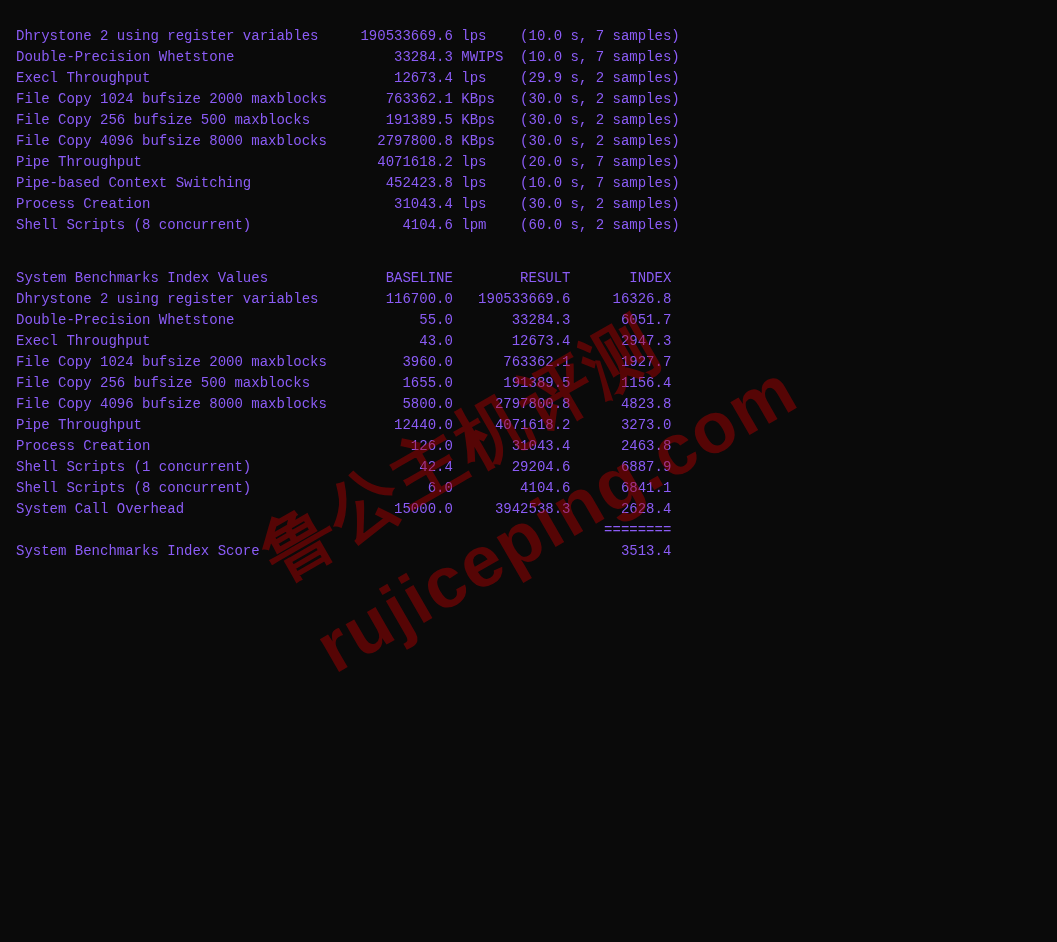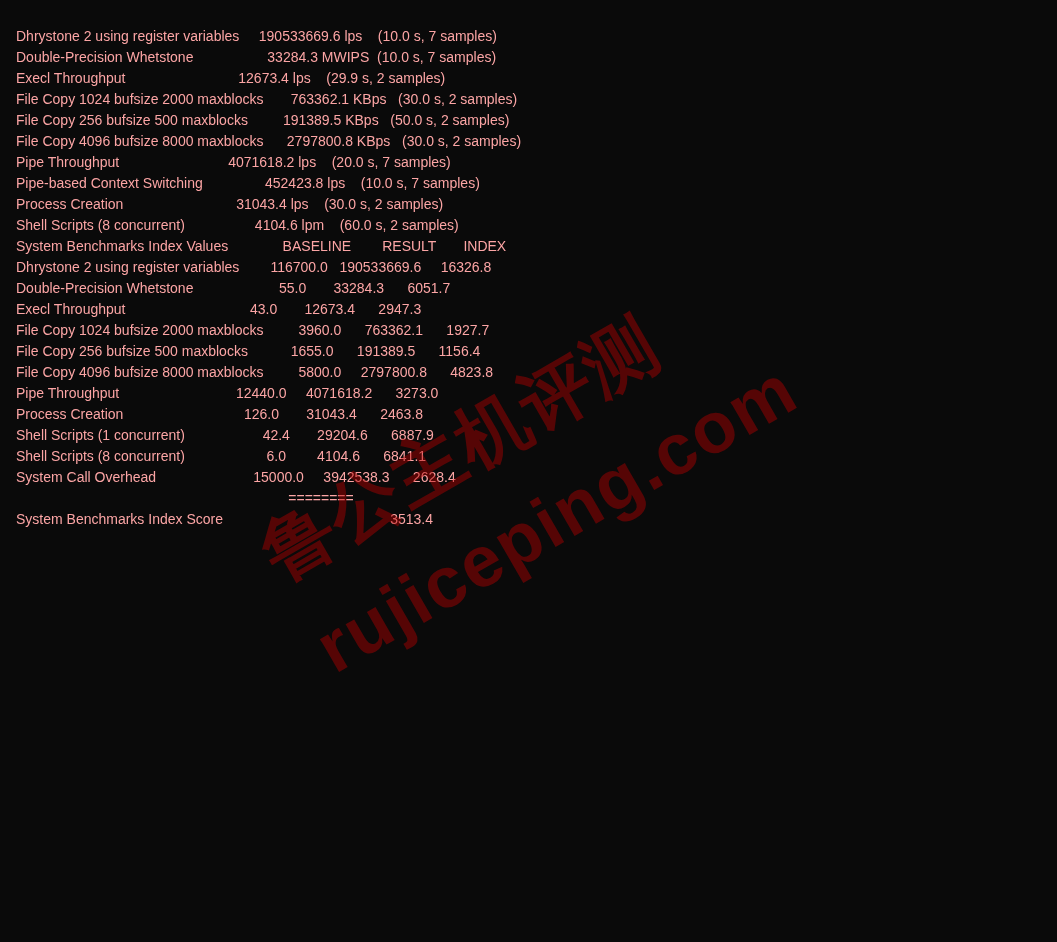--- a/index.html
+++ b/index.html
@@ -27,25 +27,25 @@
       font-size: 72px;
       font-family: Arial, sans-serif;
       font-weight: bold;
       color: rgba(180, 0, 0, 0.45);
       white-space: nowrap;
       pointer-events: none;
       z-index: 999;
       letter-spacing: 2px;
     }
     pre {
-      font-family: Liberation Sans, sans-serif;
+      font-family: Liberation Mono, monospace;
       font-size: 14px;
       line-height: 1.5;
       white-space: pre;
-      color: #fca5a5;
+      color: #8b5cf6;
     }
   </style>
 </head>
 <body>
 
 <div>
   <div>
     <pre></pre>
   </div>
 
@@ -53,30 +53,30 @@
     <pre></pre>
     <pre></pre>
   </div>
 
   <div style="margin-top: 16px;">
     <div id="measurement-rows">
         <pre>Dhrystone 2 using register variables     190533669.6 lps    (10.0 s, 7 samples)</pre>
         <pre>Double-Precision Whetstone                   33284.3 MWIPS  (10.0 s, 7 samples)</pre>
         <pre>Execl Throughput                             12673.4 lps    (29.9 s, 2 samples)</pre>
         <pre>File Copy 1024 bufsize 2000 maxblocks       763362.1 KBps   (30.0 s, 2 samples)</pre>
-        <pre>File Copy 256 bufsize 500 maxblocks         191389.5 KBps   (50.0 s, 2 samples)</pre>
+        <pre>File Copy 256 bufsize 500 maxblocks         191389.5 KBps   (30.0 s, 2 samples)</pre>
         <pre>File Copy 4096 bufsize 8000 maxblocks      2797800.8 KBps   (30.0 s, 2 samples)</pre>
         <pre>Pipe Throughput                            4071618.2 lps    (20.0 s, 7 samples)</pre>
         <pre>Pipe-based Context Switching                452423.8 lps    (10.0 s, 7 samples)</pre>
         <pre>Process Creation                             31043.4 lps    (30.0 s, 2 samples)</pre>
         <pre>Shell Scripts (8 concurrent)                  4104.6 lpm    (60.0 s, 2 samples)</pre>
       </div>
   </div>
 
-  <div style="margin-top: 0;" id="index-section">
+  <div style="margin-top: 32px;" id="index-section">
       <pre>System Benchmarks Index Values              BASELINE        RESULT       INDEX</pre>
       <pre>Dhrystone 2 using register variables        116700.0   190533669.6     16326.8</pre>
       <pre>Double-Precision Whetstone                      55.0       33284.3      6051.7</pre>
       <pre>Execl Throughput                                43.0       12673.4      2947.3</pre>
       <pre>File Copy 1024 bufsize 2000 maxblocks         3960.0      763362.1      1927.7</pre>
       <pre>File Copy 256 bufsize 500 maxblocks           1655.0      191389.5      1156.4</pre>
       <pre>File Copy 4096 bufsize 8000 maxblocks         5800.0     2797800.8      4823.8</pre>
       <pre>Pipe Throughput                              12440.0     4071618.2      3273.0</pre>
       <pre>Process Creation                               126.0       31043.4      2463.8</pre>
       <pre>Shell Scripts (1 concurrent)                    42.4       29204.6      6887.9</pre>

